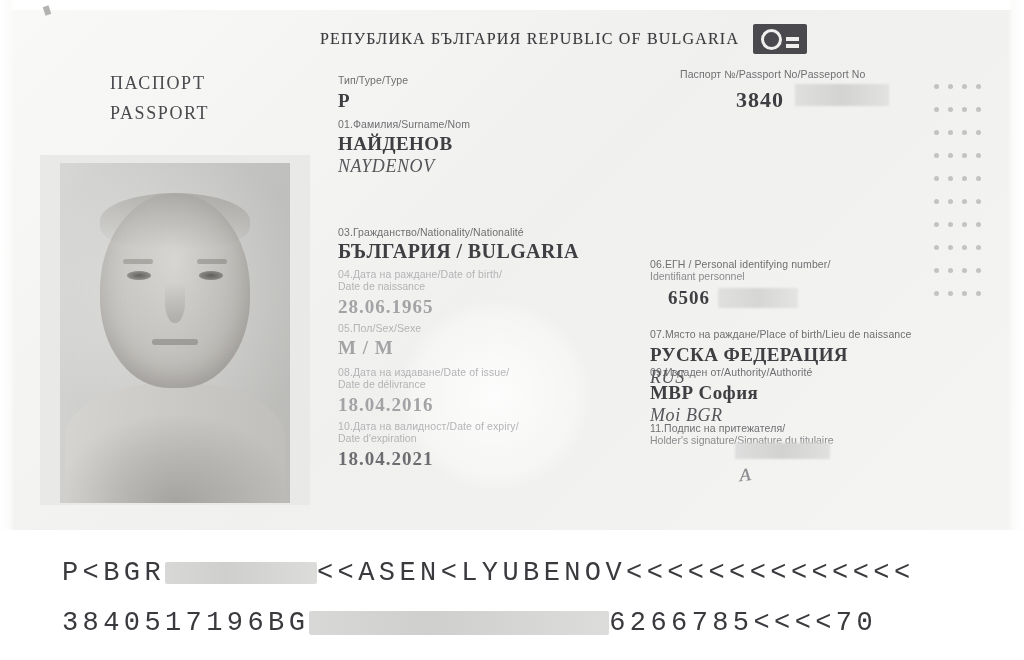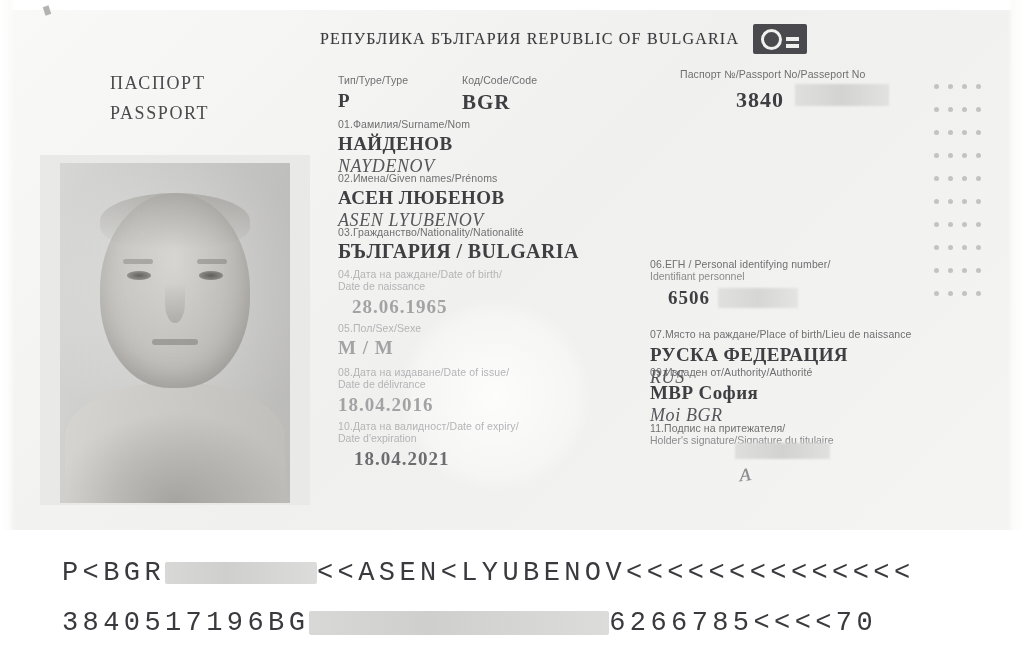--- a/index.html
+++ b/index.html
@@ -354,69 +354,60 @@
     </div>
   </div>
 
   <div class="watermark"></div>
 
   <div class="field" style="left:338px; top:74px;">
     <div class="f-label">Тип/Type/Type</div>
     <div class="f-val" style="margin-top:4px;">P</div>
   </div>
 
-  <div class="field" style="left:462px; top:74px;">
-    <div class="f-label">Код/Code/Code</div>
-    <div class="f-val" style="margin-top:4px; font-size:21px;">BGR</div>
-  </div>
 
   <div class="field" style="left:680px; top:68px;">
     <div class="f-label">Паспорт №/Passport No/Passeport No</div>
     <div class="f-val" style="margin-top:7px; margin-left:56px; font-size:22px;">3840</div>
   </div>
   <div class="pn-redact"></div>
 
   <div class="field" style="left:338px; top:118px;">
     <div class="f-label">01.Фамилия/Surname/Nom</div>
     <div class="f-cyr" style="margin-top:2px;">НАЙДЕНОВ</div>
     <div class="f-lat">NAYDENOV</div>
   </div>
 
-  <div class="field" style="left:338px; top:172px;">
-    <div class="f-label">02.Имена/Given names/Prénoms</div>
-    <div class="f-cyr" style="margin-top:2px;">АСЕН ЛЮБЕНОВ</div>
-    <div class="f-lat">ASEN LYUBENOV</div>
-  </div>
 
   <div class="field" style="left:338px; top:226px;">
     <div class="f-label">03.Гражданство/Nationality/Nationalité</div>
     <div class="f-cyr" style="margin-top:2px; font-size:20px;">БЪЛГАРИЯ / BULGARIA</div>
   </div>
 
   <div class="field" style="left:338px; top:268px;">
     <div class="f-label faded-label">04.Дата на раждане/Date of birth/</div>
     <div class="f-label-2 faded-label">Date de naissance</div>
-    <div class="f-val faded" style="margin-top:4px;margin-left:14px;">28.06.1965</div>
+    <div class="f-val faded" style="margin-top:4px;">28.06.1965</div>
   </div>
 
   <div class="field" style="left:338px; top:322px;">
     <div class="f-label faded-label">05.Пол/Sex/Sexe</div>
     <div class="f-val faded" style="margin-top:3px;">М / M</div>
   </div>
 
   <div class="field" style="left:338px; top:366px;">
     <div class="f-label faded-label">08.Дата на издаване/Date of issue/</div>
     <div class="f-label-2 faded-label">Date de délivrance</div>
     <div class="f-val faded" style="margin-top:4px;">18.04.2016</div>
   </div>
 
   <div class="field" style="left:338px; top:420px;">
     <div class="f-label faded-label">10.Дата на валидност/Date of expiry/</div>
     <div class="f-label-2 faded-label">Date d'expiration</div>
-    <div class="f-val" style="margin-top:4px; color:#6d6d71;margin-left:16px;">18.04.2021</div>
+    <div class="f-val" style="margin-top:4px; color:#6d6d71;">18.04.2021</div>
   </div>
 
   <div class="field" style="left:650px; top:258px;">
     <div class="f-label">06.ЕГН / Personal identifying number/</div>
     <div class="f-label-2">Identifiant personnel</div>
     <div class="f-val" style="margin-top:5px; margin-left:18px;">6506</div>
   </div>
   <div class="egn-redact"></div>
 
   <div class="field" style="left:650px; top:328px;">

